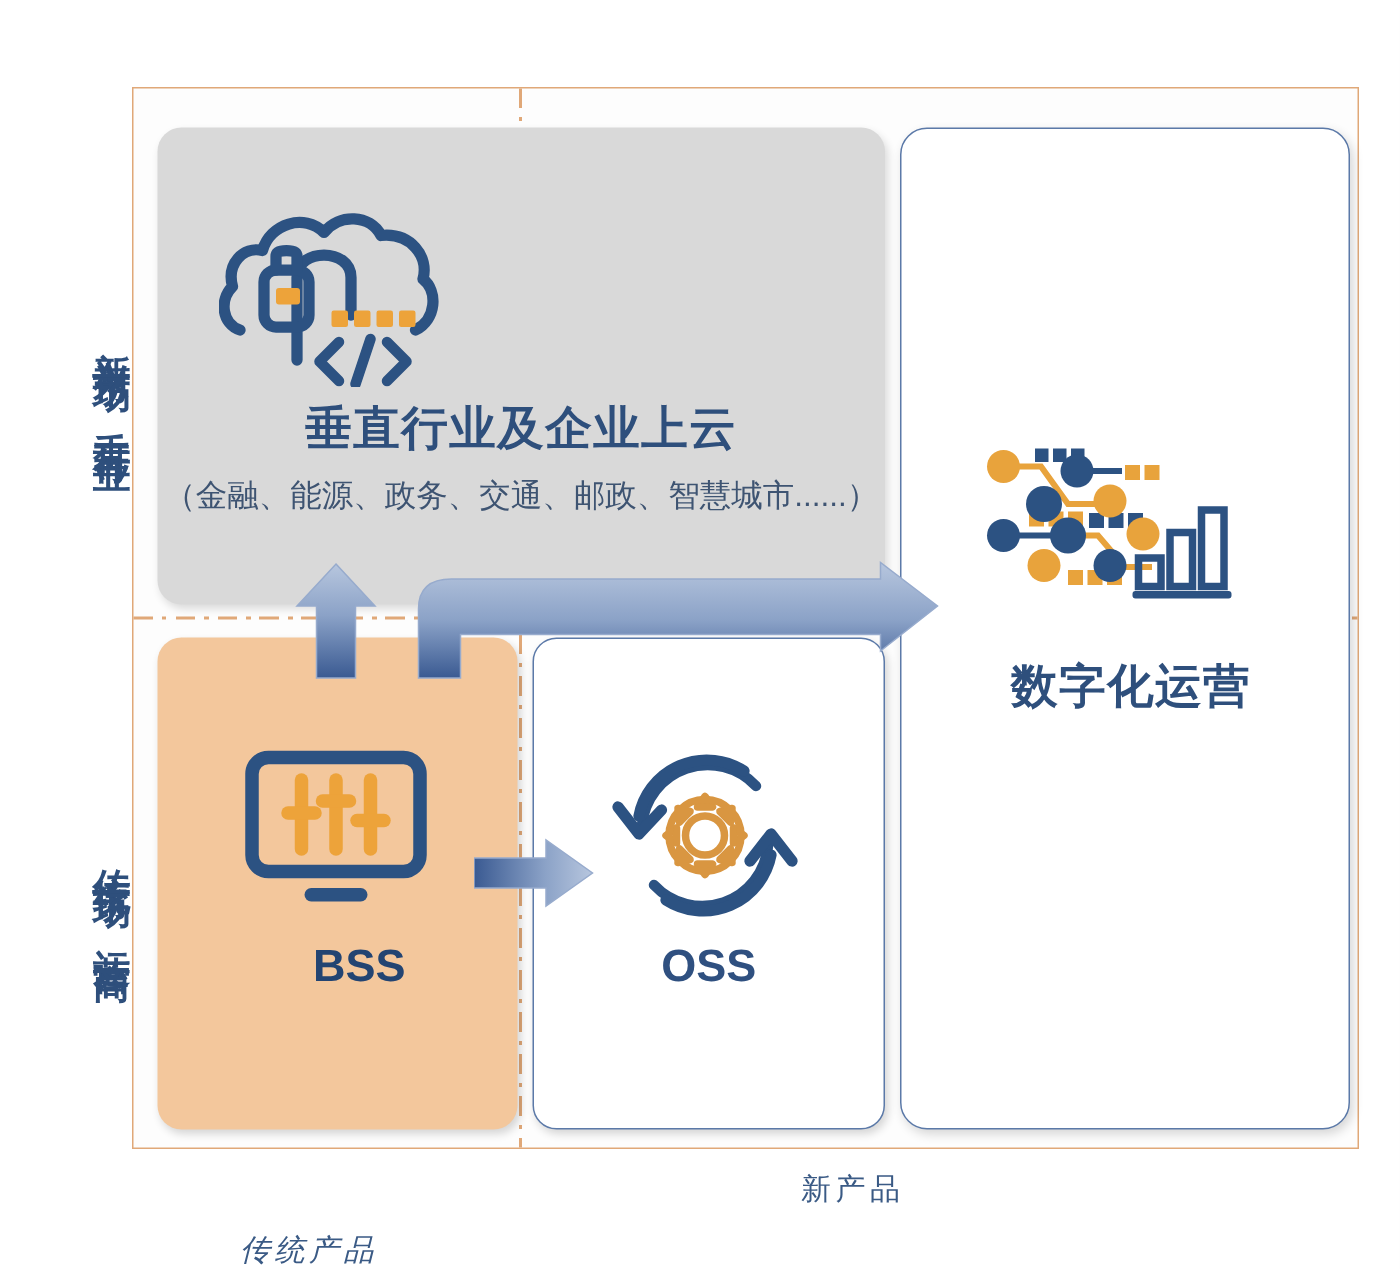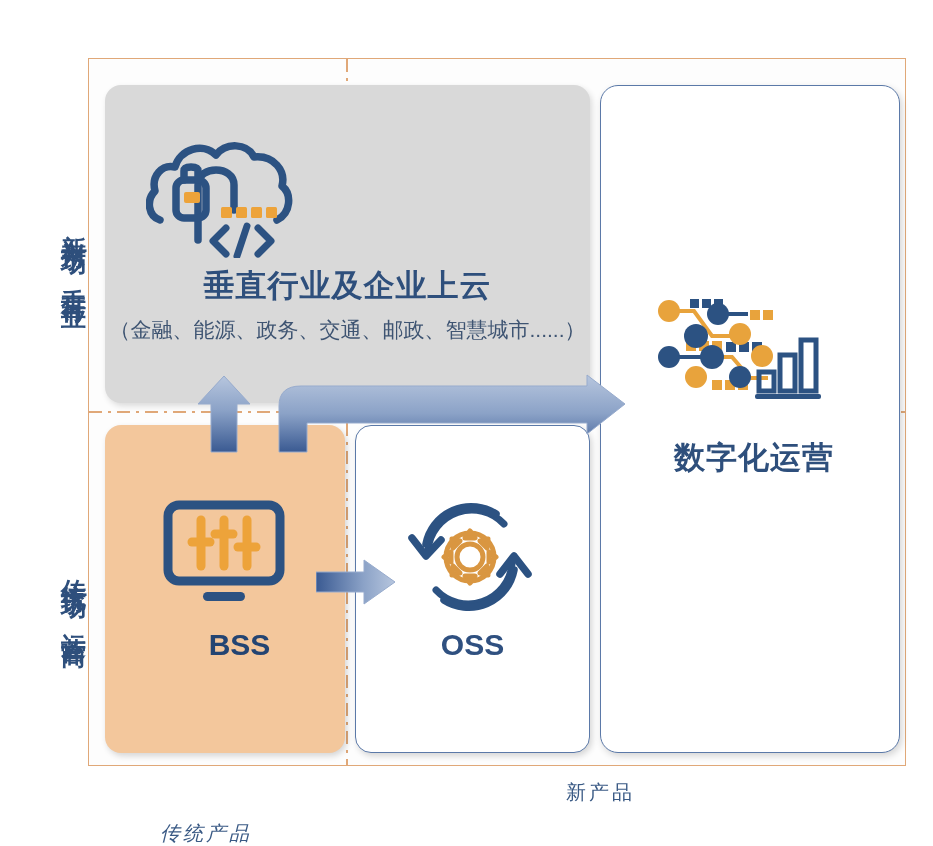--- a/index.html
+++ b/index.html
@@ -59,21 +59,21 @@
   #axis-bottom{left:34px;top:438px;height:310px;}
 
   .axis-h{
     position:absolute;
     font-size:20px;
     color:#3a5a85;
     letter-spacing:3px;
     white-space:nowrap;
   }
   #axis-legacy{left:160px;top:820px;font-style:italic;}
-  #axis-new{left:566px;top:779px;}
+  #axis-new{left:534px;top:779px;}
 
   
   .panel{position:absolute;box-sizing:border-box;}
 
   #panel-vertical{
     left:105px;top:85px;width:485px;height:318px;
     background:#d9d9d9;
     border-radius:16px;
     box-shadow:2px 3px 6px rgba(0,0,0,0.14);
   }

